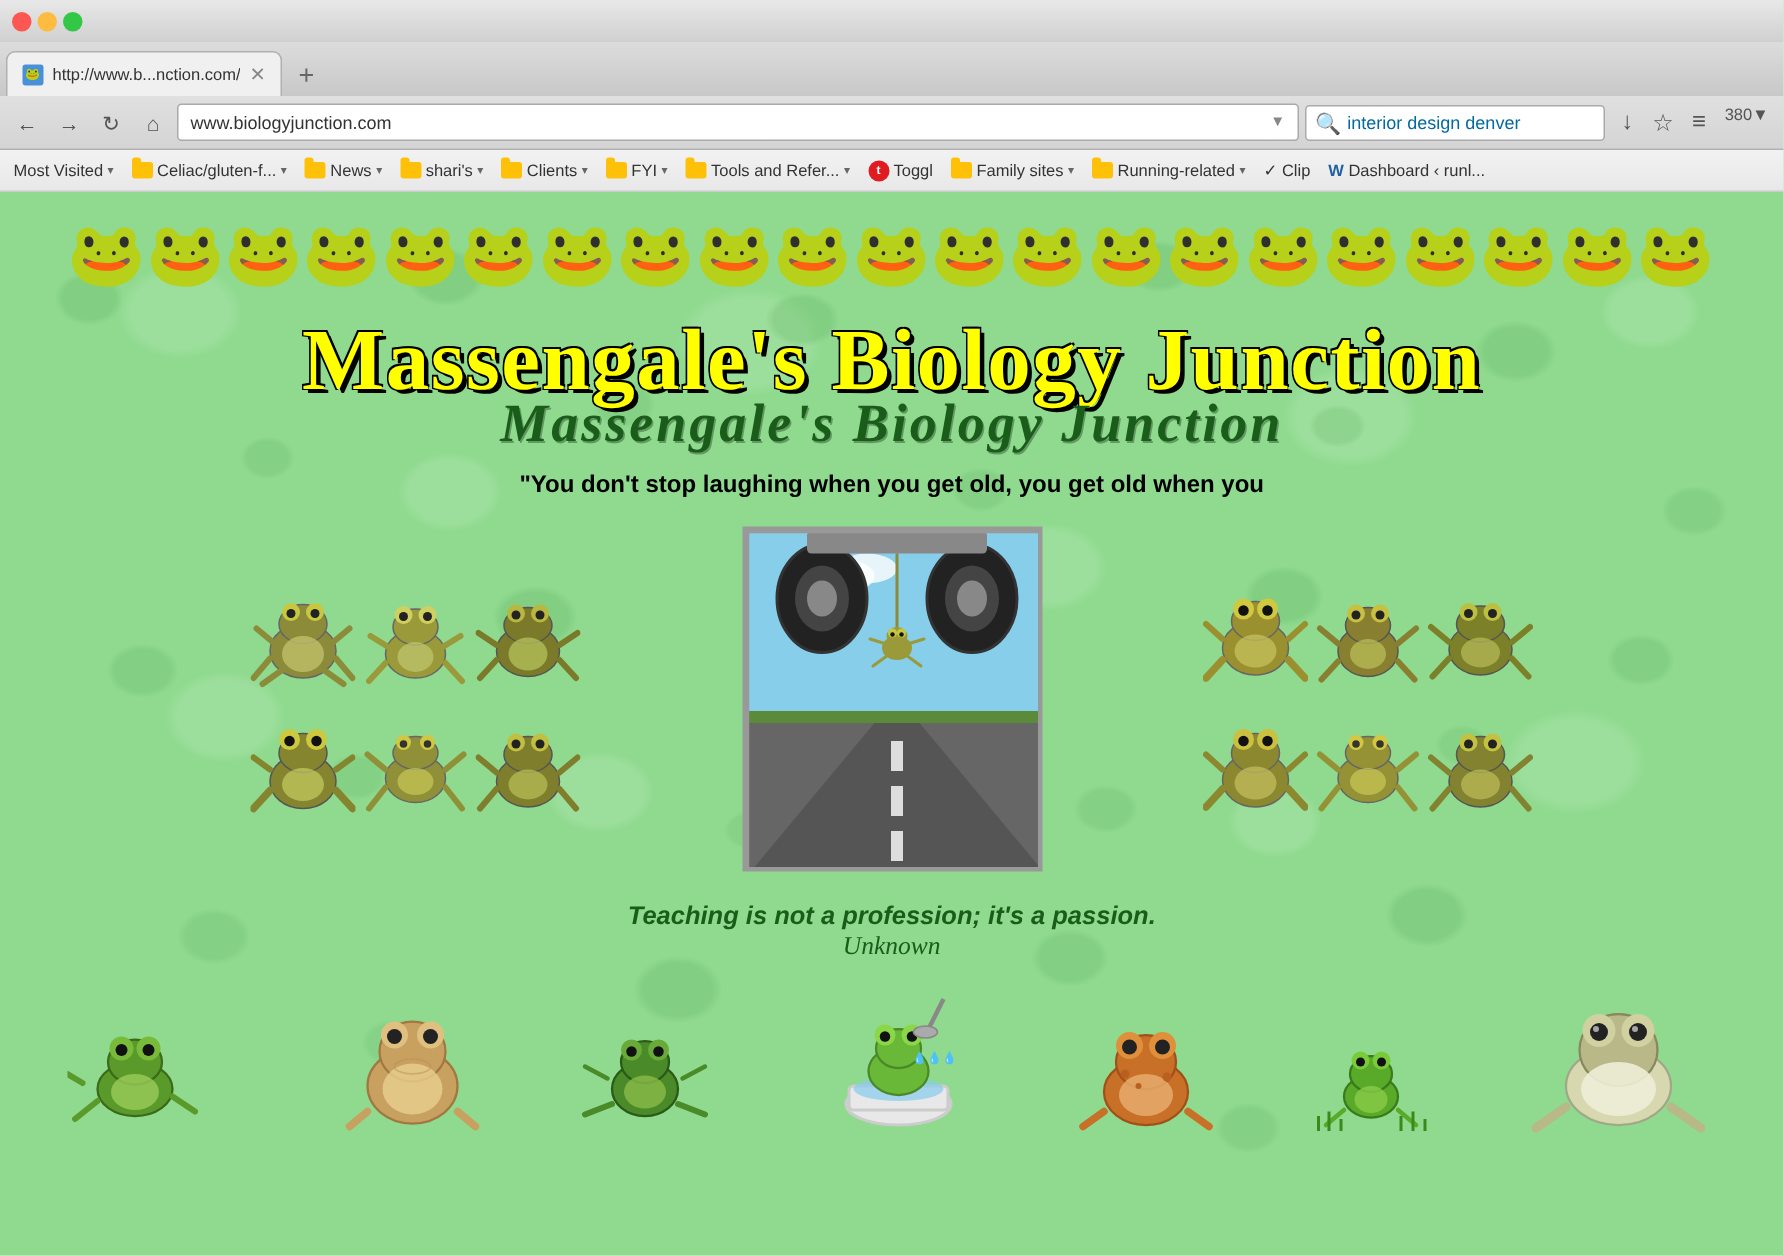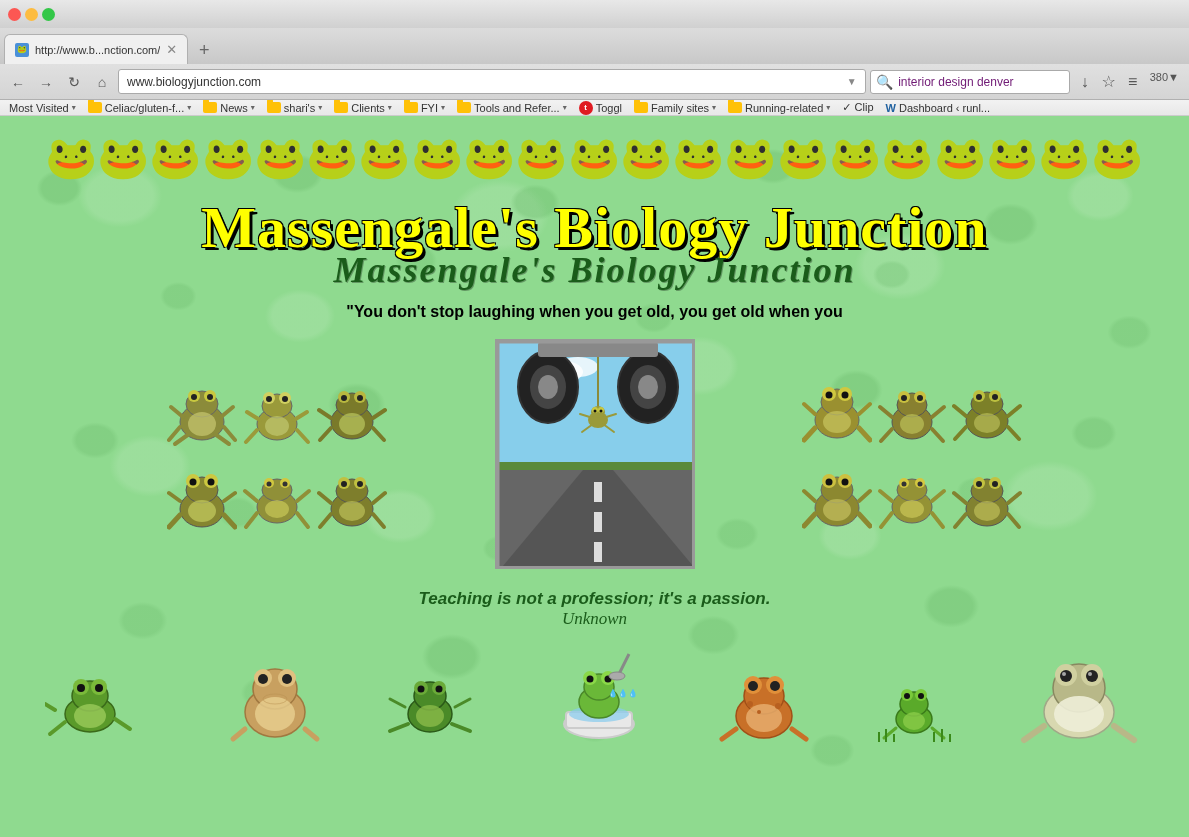--- a/index.html
+++ b/index.html
@@ -97,31 +97,31 @@
     .search-bar {
       width: 200px; height: 24px;
       background: #fff;
       border: 1px solid #aaa;
       border-radius: 3px;
       padding: 0 6px;
       font-size: 12px;
       display: flex; align-items: center; gap: 4px;
     }
     .search-icon-wrap { font-size: 14px; color: #444; }
-    .search-text { font-size: 12px; color: #701a75; flex: 1; }
+    .search-text { font-size: 12px; color: #0369a1; flex: 1; }
     .toolbar-icons { display: flex; gap: 2px; }
     .toolbar-icon-btn {
       width: 22px; height: 22px; background: transparent; border: none;
       cursor: pointer; font-size: 16px; color: #555;
       display: flex; align-items: center; justify-content: center;
     }
 
     
     .bookmarks-bar {
-      height: 16px;
+      height: 28px;
       background: linear-gradient(to bottom, #f2f2f2, #e8e8e8);
       display: flex;
       align-items: center;
       padding: 0 4px;
       gap: 2px;
       border-bottom: 1px solid #ccc;
       overflow: hidden;
     }
     .bookmark-item {
       display: flex; align-items: center; gap: 3px;

